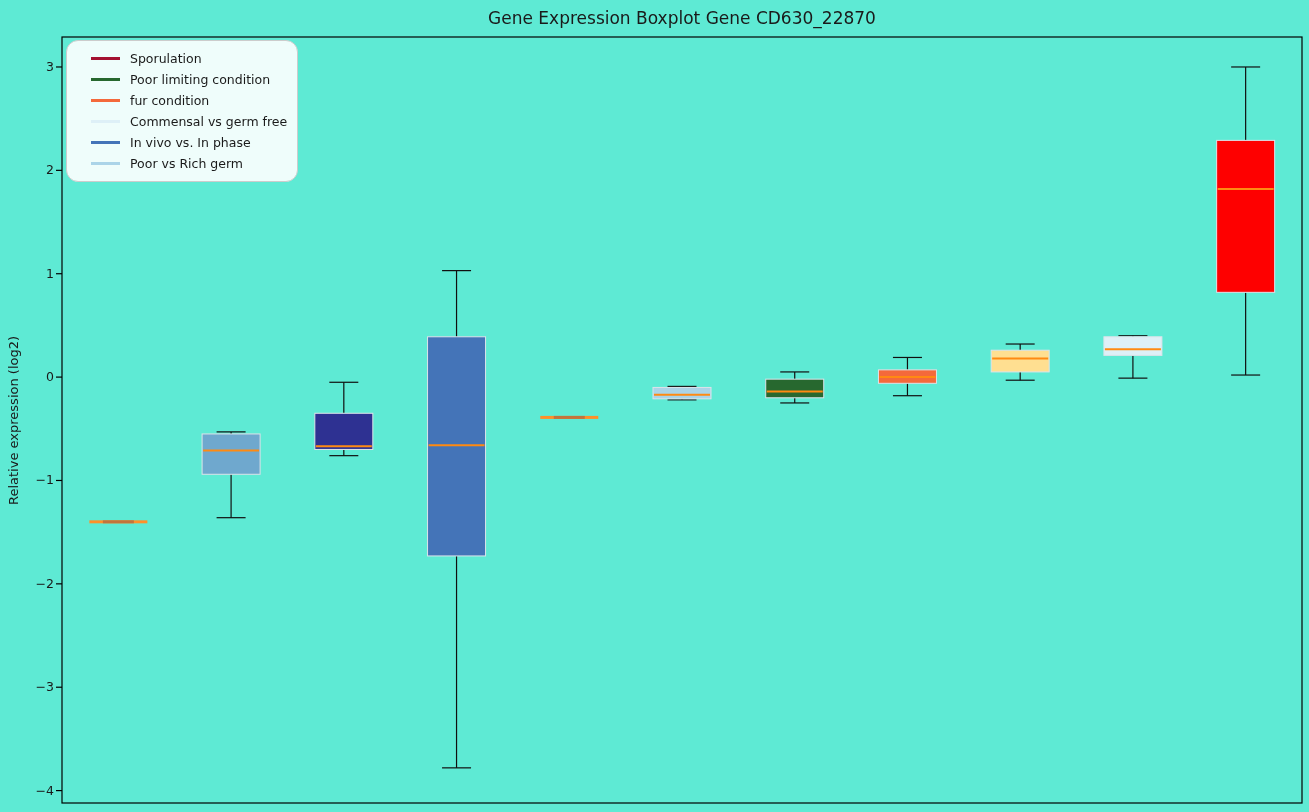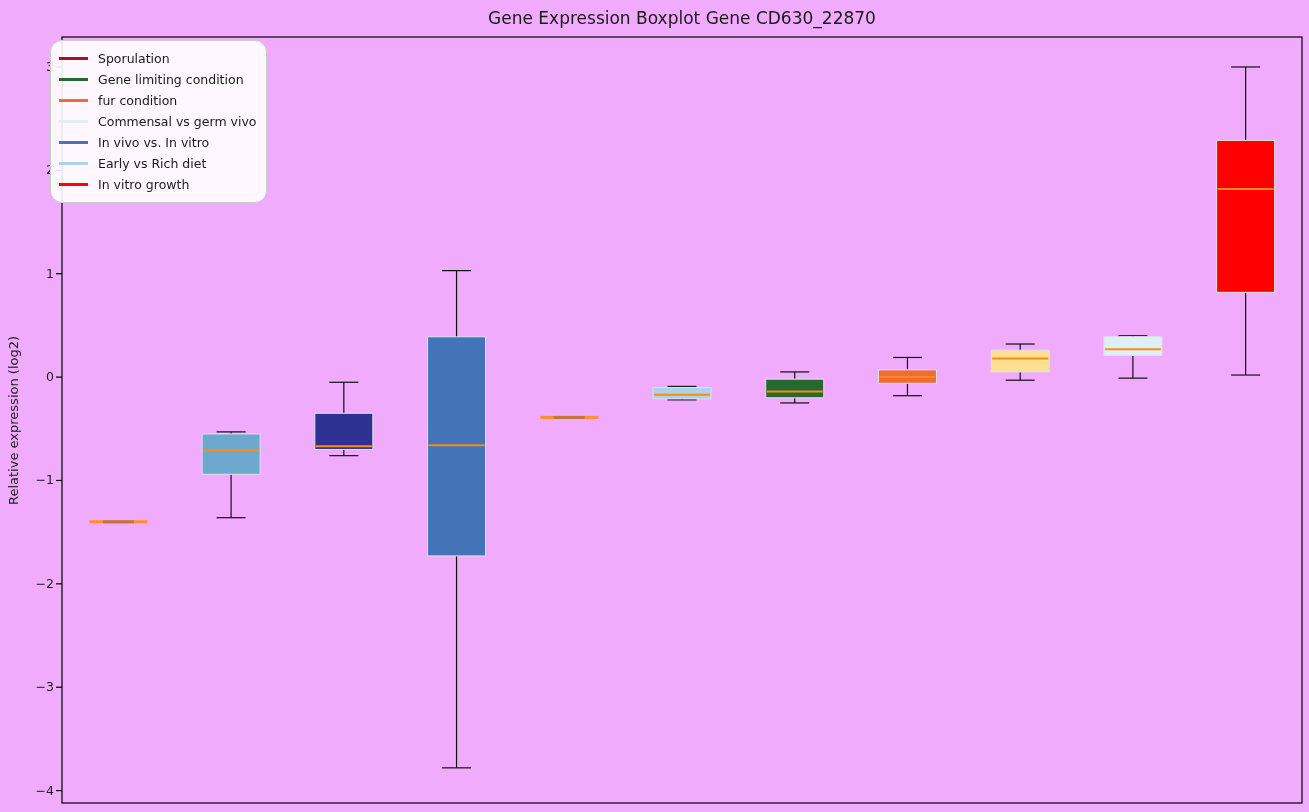--- a/index.html
+++ b/index.html
@@ -1,40 +1,40 @@
 <!DOCTYPE html>
 <html><head>
 <meta charset="utf-8">
 <style>
   html,body { margin:0; padding:0; background:#ffffff; }
   .figure {
-    position:relative; width:1309px; height:812px; background:#f0abfc;
+    position:relative; width:1309px; height:812px; background:#5eead4;
     font-family:"DejaVu Sans","Liberation Sans",sans-serif; color:#1a1a1a;
     overflow:hidden;
   }
   .chart-title {
     position:absolute; left:62px; top:8px; width:1240px;
     text-align:center; font-size:17px; color:#1a1a1a; white-space:nowrap;
   }
   .ylabel {
     position:absolute; left:6px; top:37px; height:766px;
     display:flex; align-items:center; justify-content:center;
     writing-mode:vertical-rl; transform:rotate(180deg);
     font-size:13px; color:#1a1a1a;
   }
   svg.canvas { position:absolute; left:0; top:0; }
   .ytick-label {
     position:absolute; left:0; width:54px; text-align:right;
     font-size:12.5px; color:#1a1a1a; line-height:16px;
   }
   .legend {
-    position:absolute; left:50px; top:40px;
+    position:absolute; left:66px; top:40px;
     background:rgba(255,255,255,0.9);
     border:1px solid #cccccc; border-radius:12px;
-    padding:7px 10px 7px 8px;
+    padding:7px 10px 7px 24px;
   }
   .legend-row { display:flex; align-items:center; height:21px; }
   .legend-line { display:inline-block; width:29px; height:2.2px; margin-right:10px; flex:0 0 29px; }
   .legend-label { font-size:12.5px; white-space:nowrap; color:#1a1a1a; }
 </style>
 </head>
 <body>
 
 <div class="figure">
   <div class="chart-title">Gene Expression Boxplot Gene CD630_22870</div>
@@ -118,36 +118,32 @@
       <div class="ytick-label" style="top: 679.221px;">−3</div>
       <div class="ytick-label" style="top: 782.595px;">−4</div>
     </div>
   <div class="legend" id="legend">
       <div class="legend-row">
         <span class="legend-line" style="background: rgb(163, 17, 48);"></span>
         <span class="legend-label">Sporulation</span>
       </div>
       <div class="legend-row">
         <span class="legend-line" style="background: rgb(39, 104, 47);"></span>
-        <span class="legend-label">Gene limiting condition</span>
+        <span class="legend-label">Poor limiting condition</span>
       </div>
       <div class="legend-row">
         <span class="legend-line" style="background: rgb(244, 105, 59);"></span>
         <span class="legend-label">fur condition</span>
       </div>
       <div class="legend-row">
         <span class="legend-line" style="background: rgb(222, 240, 247);"></span>
-        <span class="legend-label">Commensal vs germ vivo</span>
+        <span class="legend-label">Commensal vs germ free</span>
       </div>
       <div class="legend-row">
         <span class="legend-line" style="background: rgb(68, 116, 184);"></span>
-        <span class="legend-label">In vivo vs. In vitro</span>
+        <span class="legend-label">In vivo vs. In phase</span>
       </div>
       <div class="legend-row">
         <span class="legend-line" style="background: rgb(171, 212, 232);"></span>
-        <span class="legend-label">Early vs Rich diet</span>
-      </div>
-      <div class="legend-row">
-        <span class="legend-line" style="background: rgb(254, 0, 0);"></span>
-        <span class="legend-label">In vitro growth</span>
+        <span class="legend-label">Poor vs Rich germ</span>
       </div>
     </div>
 </div>
 
 </body></html>

